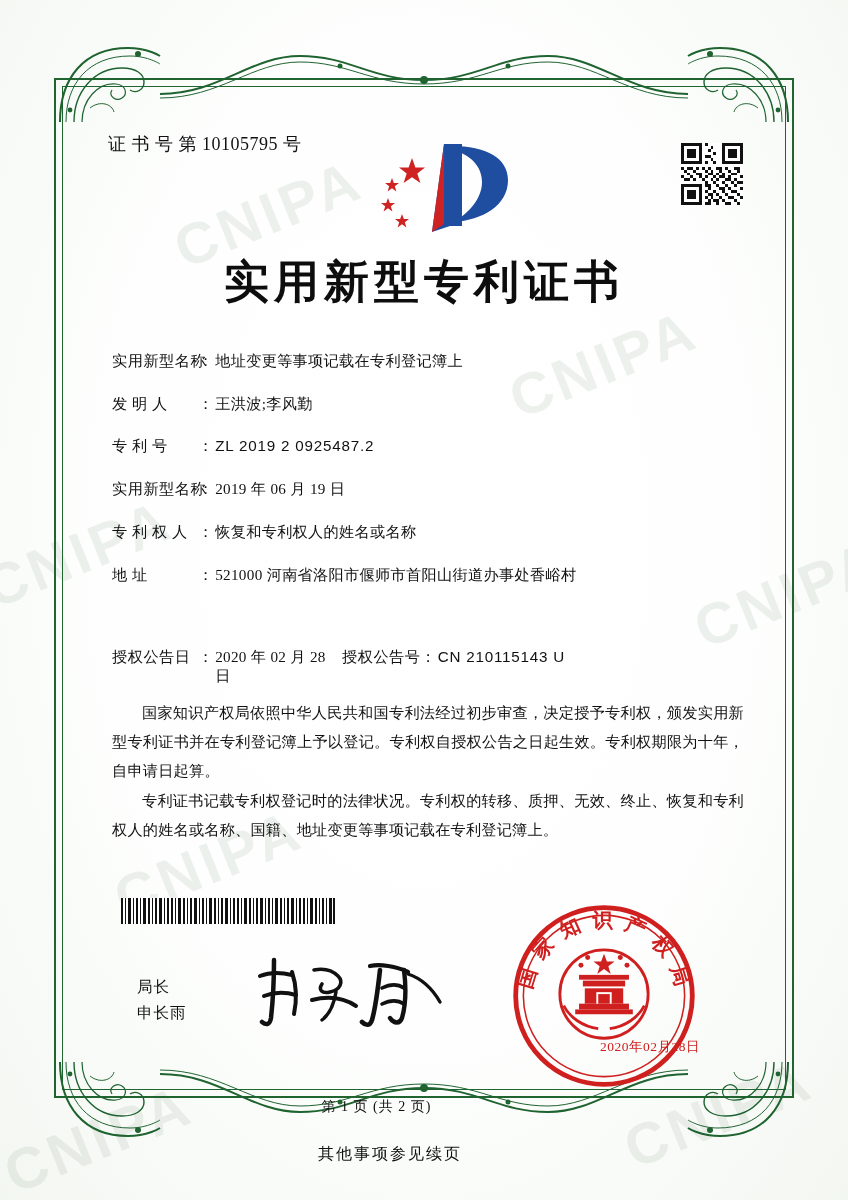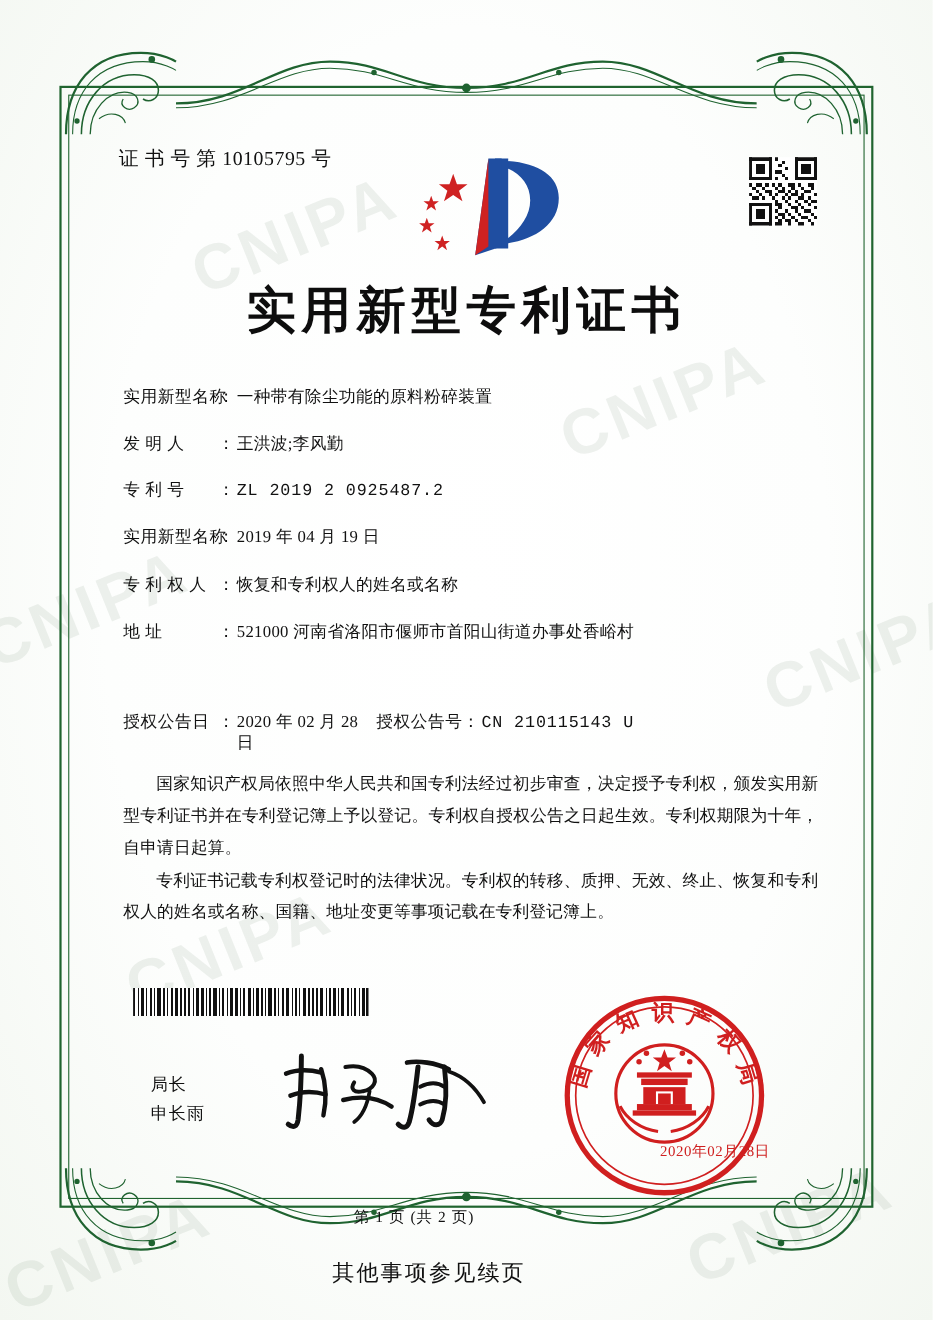--- a/index.html
+++ b/index.html
@@ -128,21 +128,21 @@
     line-height: 1.2;
   }
   .f-label {
     width: 86px;
     flex: none;
     letter-spacing: 0.5px;
     white-space: nowrap;
   }
   .f-colon { flex: none; margin-right: 2px; }
   .f-value { letter-spacing: 0.3px; }
-  .f-value.mono { font-family: Liberation Mono, monospace; letter-spacing: 0.8px; text-align: right; }
+  .f-value.mono { font-family: Liberation Sans, sans-serif; letter-spacing: 0.8px; text-align: right; }
 
   .row-inline { display: flex; align-items: baseline; }
   .pub-left { width: 230px; flex: none; display: flex; align-items: baseline; margin-top: 40px; }
   .pub-right { display: flex; align-items: baseline; margin-top: 24px; }
   .pub-right .f-label2 { white-space: nowrap; letter-spacing: 0.5px; }
 
   
   .para {
     position: absolute;
     left: 112px;
@@ -205,21 +205,21 @@
     text-align: center;
     font-size: 14px;
     color: #111;
     letter-spacing: 1px;
   }
   .footer-note {
     position: absolute;
     left: 0; top: 1144px;
     width: 780px;
     text-align: center;
-    font-size: 20px;
+    font-size: 16px;
     color: #111;
     letter-spacing: 2px;
   }
 </style>
 </head>
 <body>
 
 <div class="page">
 
   <div class="wm wm7">CNIPA</div>
@@ -403,39 +403,39 @@
     </g>
   </svg>
 
   <div class="main-title">实用新型专利证书</div>
 
   <div class="fields">
 
     <div class="field-row">
       <span class="f-label">实用新型名称</span>
       <span class="f-colon">：</span>
-      <span class="f-value">一种带有除尘功能的原料粉碎装置</span>
+      <span class="f-value">地址变更等事项记载在专利登记簿上</span>
     </div>
 
     <div class="field-row">
       <span class="f-label">发 明 人</span>
       <span class="f-colon">：</span>
       <span class="f-value">王洪波;李风勤</span>
     </div>
 
     <div class="field-row">
       <span class="f-label">专 利 号</span>
       <span class="f-colon">：</span>
       <span class="f-value mono">ZL 2019 2 0925487.2</span>
     </div>
 
     <div class="field-row">
       <span class="f-label">实用新型名称</span>
       <span class="f-colon">：</span>
-      <span class="f-value">2019 年 04 月 19 日</span>
+      <span class="f-value">2019 年 06 月 19 日</span>
     </div>
 
     <div class="field-row">
       <span class="f-label">专 利 权 人</span>
       <span class="f-colon">：</span>
       <span class="f-value">恢复和专利权人的姓名或名称</span>
     </div>
 
     <div class="field-row">
       <span class="f-label">地 址</span>

